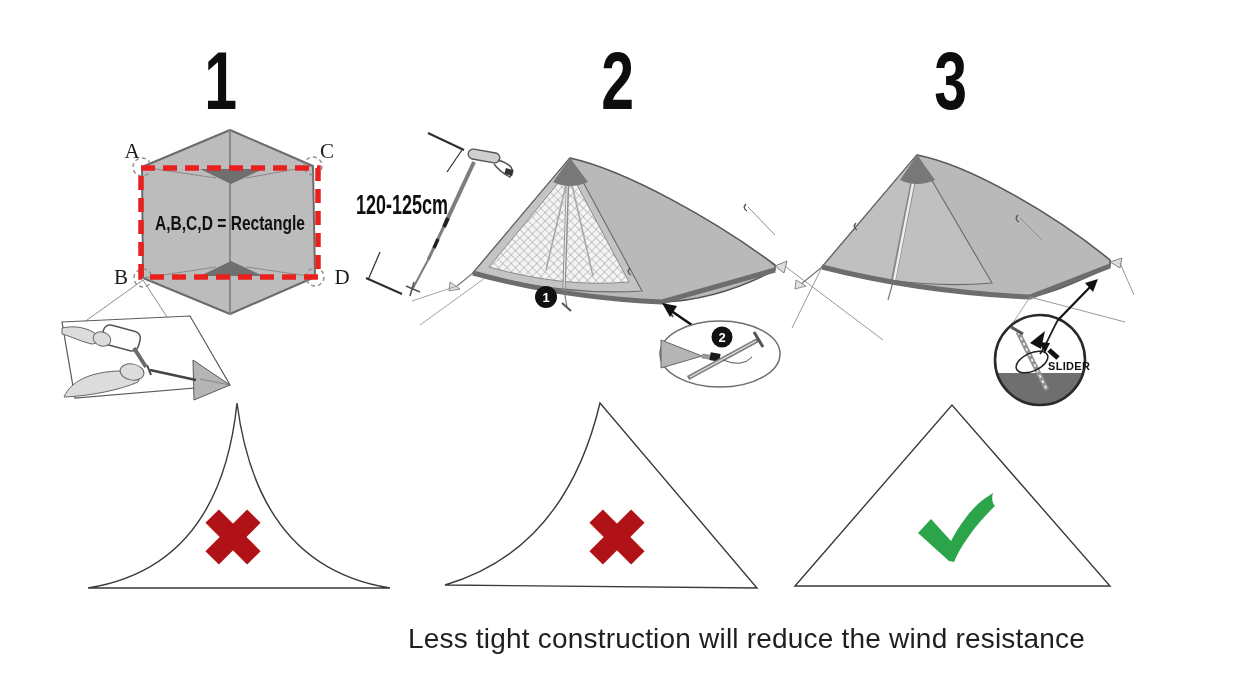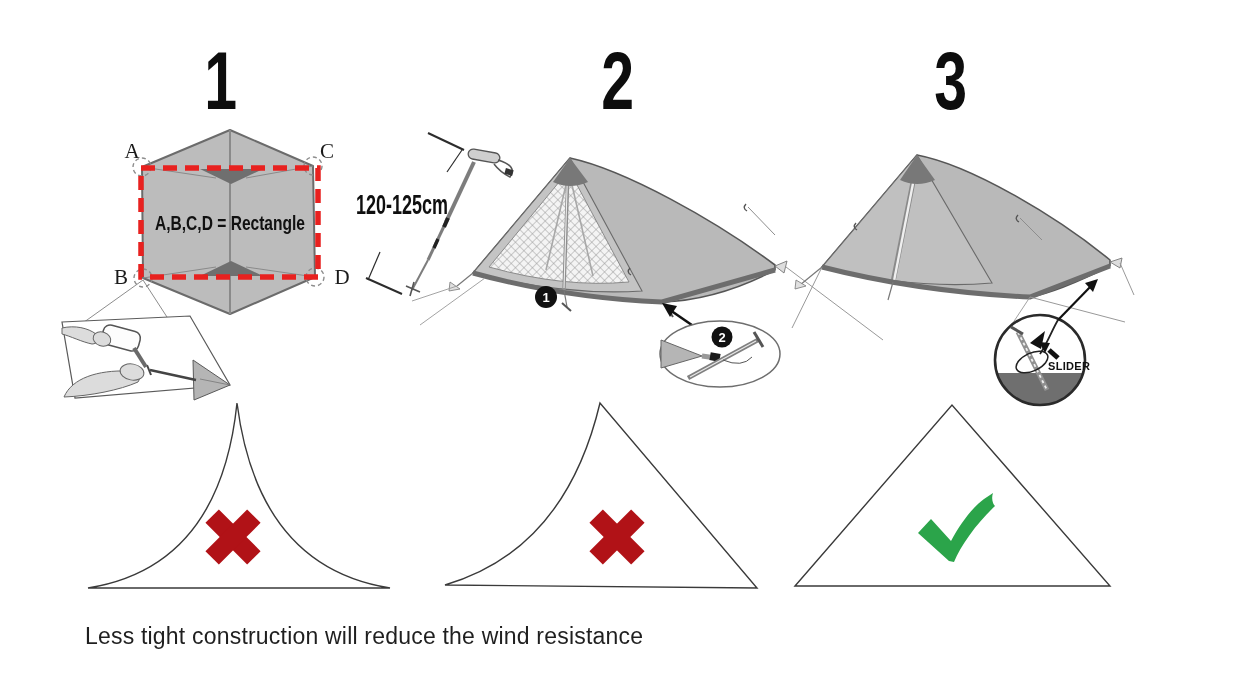--- a/index.html
+++ b/index.html
@@ -10,22 +10,22 @@
   .step-num{
     position:absolute;top:40px;width:100px;text-align:center;
     font-size:82px;font-weight:800;color:#0d0d0d;line-height:1;
     transform:scaleX(0.72);letter-spacing:-2px;
   }
   #num1{left:170px;}
   #num2{left:567px;}
   #num3{left:900px;}
   .abs{position:absolute;}
   #caption{
-    position:absolute;top:623px;left:85px;width:1000px;text-align:left;
-    font-size:23px;color:#1f1f1f;letter-spacing:.2px;
+    position:absolute;top:623px;left:85px;width:1000px;text-align:right;
+    font-size:28px;color:#1f1f1f;letter-spacing:.2px;
   }
   svg text{font-family:"Liberation Sans",sans-serif;}
   text.serif{font-family:"Liberation Serif",serif;}
 </style>
 </head>
 <body>
 
 <div id="stage">
 
   <div id="num1" class="step-num">1</div>

